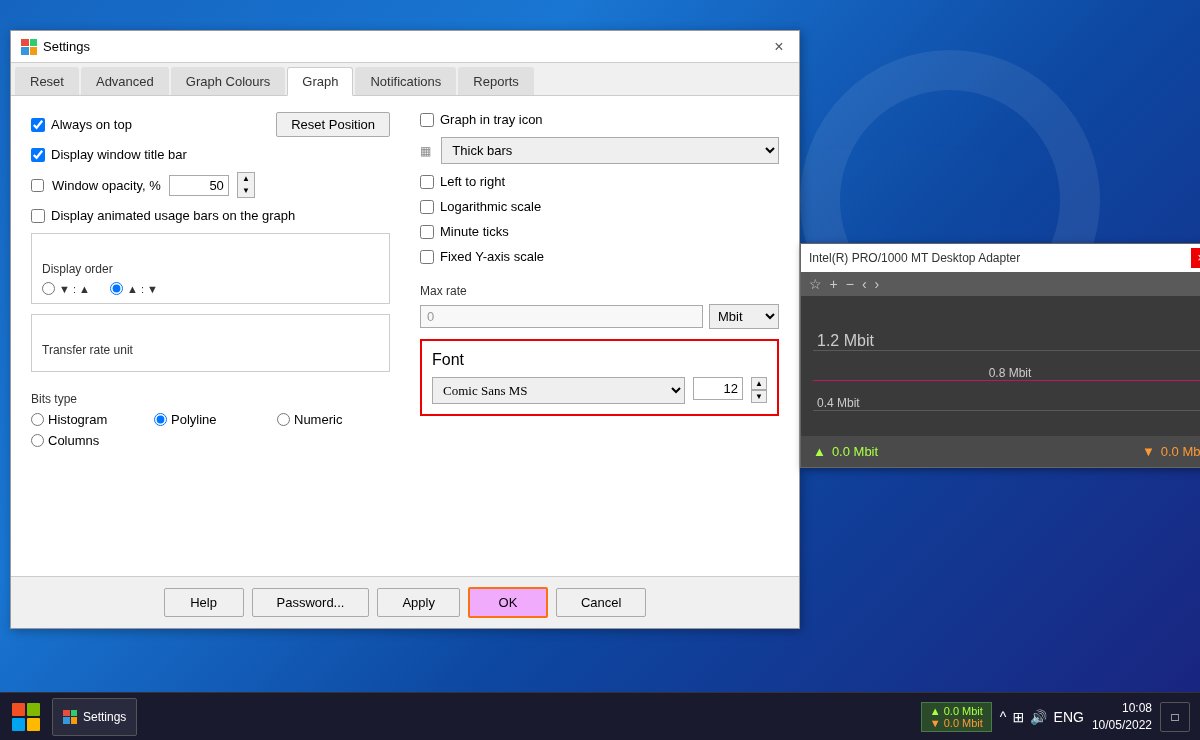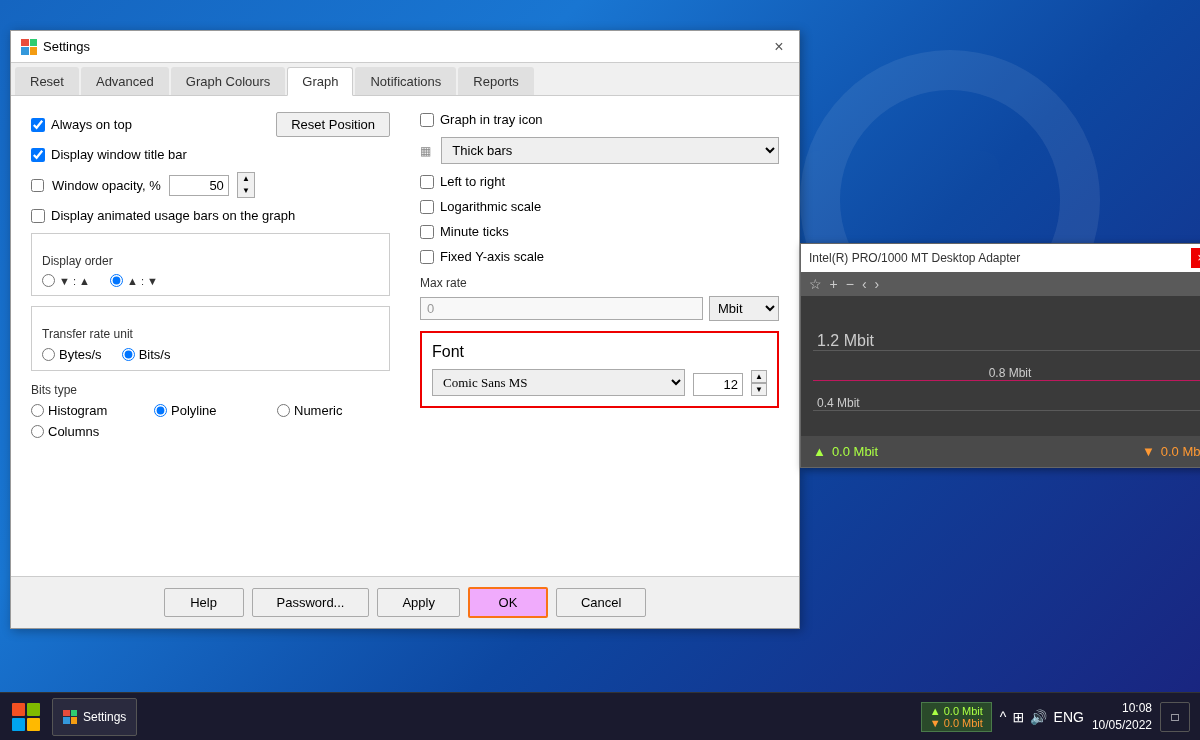--- a/index.html
+++ b/index.html
@@ -255,21 +255,21 @@
       padding: 0;
       display: flex;
       align-items: center;
       justify-content: center;
     }
 
     .section-label {
       font-size: 12px;
       color: #333;
       margin-bottom: 6px;
-      margin-top: 12px;
+      margin-top: 20px;
     }
 
     .section-box {
       border: 1px solid #ccc;
       padding: 8px 10px;
       margin-bottom: 10px;
     }
 
     .radio-group {
       display: flex;
@@ -341,21 +341,21 @@
       border: 2px solid #e00;
       padding: 10px;
       margin-top: 6px;
     }
     .font-label {
       font-size: 16px;
       margin-bottom: 8px;
     }
     .font-row {
       display: flex;
-      align-items: flex-end;
+      align-items: flex-start;
       gap: 8px;
     }
     .font-select {
       flex: 1;
       padding: 4px 6px;
       border: 1px solid #aaa;
       font-size: 13px;
       font-family: 'Comic Sans MS', cursive;
     }
     .font-size-input {
@@ -555,30 +555,20 @@
               </div>
               <div class="order-option">
                 <input type="radio" name="display_order" checked="" style="">
                 <span class="arrow-symbol">▲ : ▼</span>
               </div>
             </div>
           </div>
 
           <div class="section-box">
             <div class="section-label">Transfer rate unit</div>
-            <div class="radio-group">
-              <div class="radio-item">
-                <input type="radio" name="transfer_rate" style="">
-                <span>Bytes/s</span>
-              </div>
-              <div class="radio-item">
-                <input type="radio" name="transfer_rate" checked="" style="">
-                <span>Bits/s</span>
-              </div>
-            </div>
           </div>
 
           <div>
             <div class="section-label">Bits type</div>
             <div style="display:grid;grid-template-columns:1fr 1fr 1fr;gap:6px 10px;">
               <div class="radio-item">
                 <input type="radio" name="graph_type" style="">
                 <span>Histogram</span>
               </div>
               <div class="radio-item">

